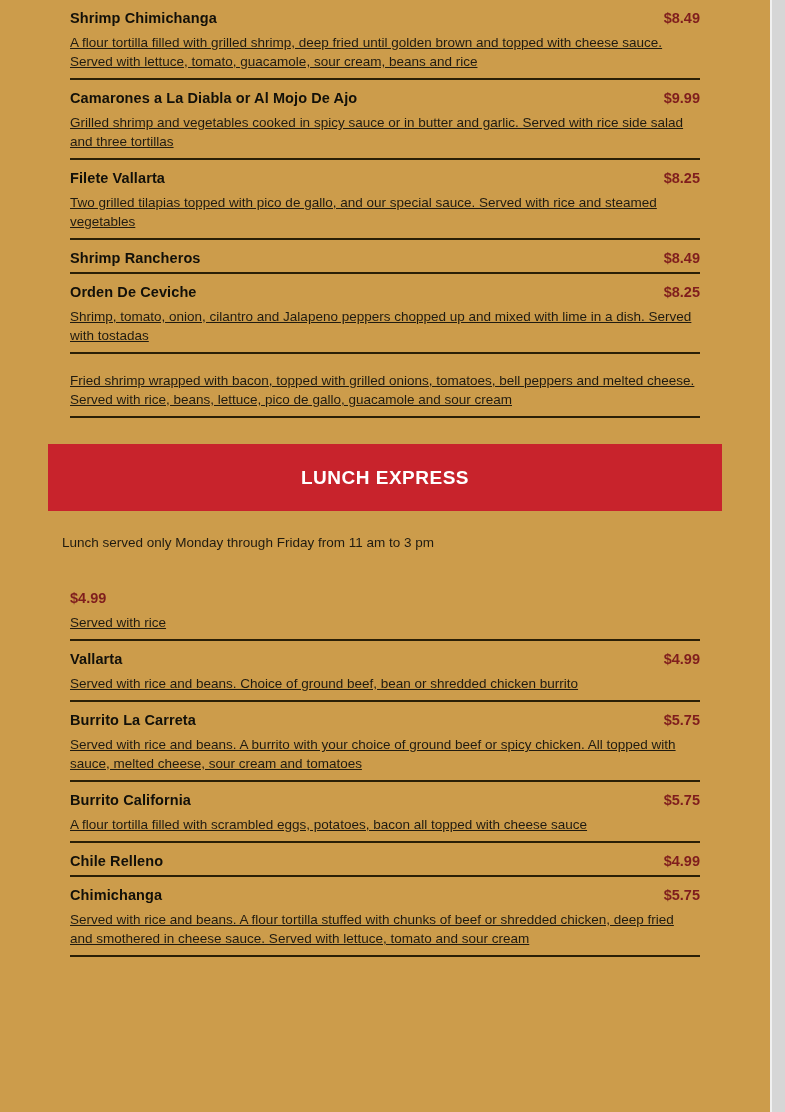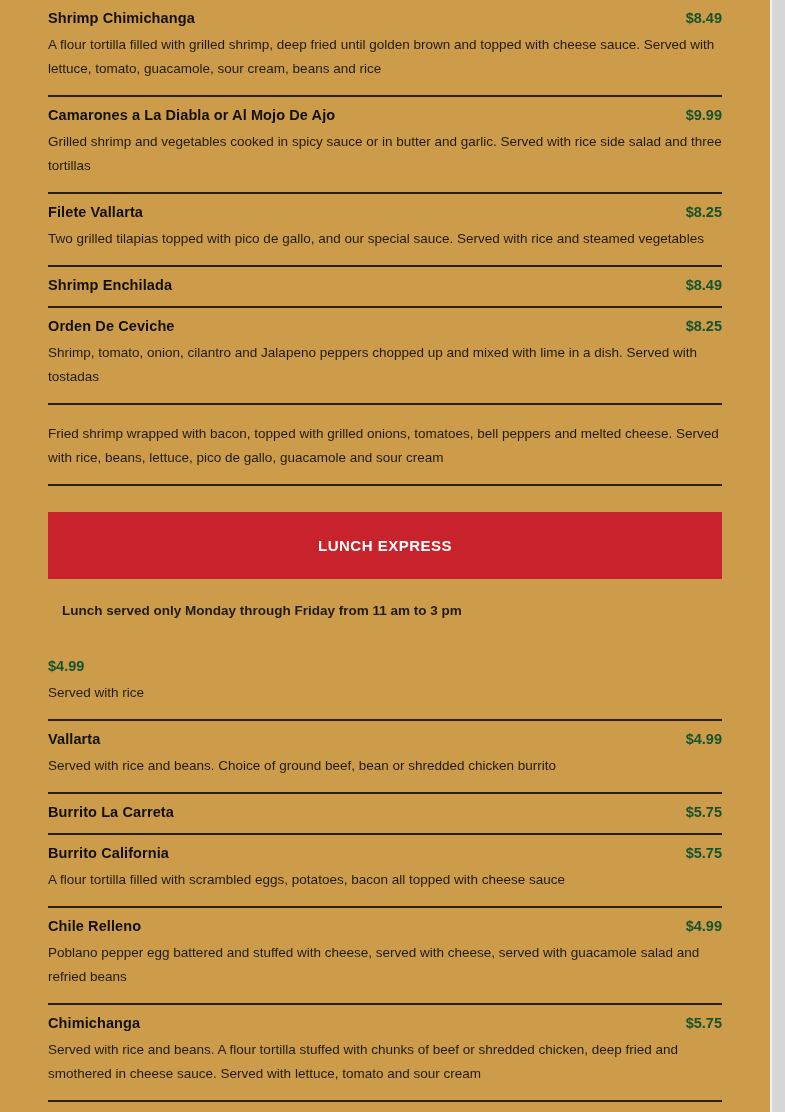--- a/index.html
+++ b/index.html
@@ -14,69 +14,69 @@
     font-family: "Liberation Sans", sans-serif;
     position: relative;
     overflow: hidden;
   }
   .content {
     width: 674px;
     margin-left: 48px;
     padding-top: 0;
   }
   .menu-item {
-    margin: 0 0;
-    padding: 10px 0 13px;
+    margin: 0 22px;
+    padding: 10px 0 6px;
     border-bottom: 2px solid #2a1f06;
   }
   .item-row {
     display: flex;
     justify-content: space-between;
     align-items: baseline;
   }
   .item-name {
     font-size: 14.5px;
     font-weight: 700;
     color: #121009;
     margin: 0;
     letter-spacing: 0.1px;
   }
   .item-price {
     font-size: 14.5px;
     font-weight: 700;
-    color: #14532d;
+    color: #7f1d1d;
     white-space: nowrap;
   }
   .item-desc {
     margin: 7px 0 1px;
     font-size: 13.5px;
-    line-height: 24px;
+    line-height: 19px;
     color: #201b10;
+    text-decoration: underline;
   }
   .banner {
     margin-top: 26px;
     height: 67px;
     background: #C8232C;
     display: flex;
     align-items: center;
     justify-content: center;
   }
   .banner-title {
     color: #ffffff;
-    font-size: 15px;
+    font-size: 19px;
     font-weight: 700;
     letter-spacing: 0.5px;
     margin: 0;
   }
   .note {
     margin: 22px 14px 0;
     font-size: 13.5px;
     line-height: 19px;
     color: #201b10;
-    font-weight: bold;
   }
   .lunch-items {
     margin-top: 28px;
   }
   .scrollbar-track {
     position: absolute;
     top: 0;
     right: 0;
     width: 15px;
     height: 100%;
@@ -110,21 +110,21 @@
     <article class="menu-item">
       <header class="item-row">
         <h3 class="item-name">Filete Vallarta</h3>
         <span class="item-price">$8.25</span>
       </header>
       <p class="item-desc">Two grilled tilapias topped with pico de gallo, and our special sauce. Served with rice and steamed vegetables</p>
     </article>
 
     <article class="menu-item">
       <header class="item-row">
-        <h3 class="item-name">Shrimp Enchilada</h3>
+        <h3 class="item-name">Shrimp Rancheros</h3>
         <span class="item-price">$8.49</span>
       </header>
     </article>
 
     <article class="menu-item">
       <header class="item-row">
         <h3 class="item-name">Orden De Ceviche</h3>
         <span class="item-price">$8.25</span>
       </header>
       <p class="item-desc">Shrimp, tomato, onion, cilantro and Jalapeno peppers chopped up and mixed with lime in a dish. Served with tostadas</p>
@@ -157,36 +157,36 @@
         <span class="item-price">$4.99</span>
       </header>
       <p class="item-desc">Served with rice and beans. Choice of ground beef, bean or shredded chicken burrito</p>
     </article>
 
     <article class="menu-item">
       <header class="item-row">
         <h3 class="item-name">Burrito La Carreta</h3>
         <span class="item-price">$5.75</span>
       </header>
+      <p class="item-desc">Served with rice and beans. A burrito with your choice of ground beef or spicy chicken. All topped with sauce, melted cheese, sour cream and tomatoes</p>
     </article>
 
     <article class="menu-item">
       <header class="item-row">
         <h3 class="item-name">Burrito California</h3>
         <span class="item-price">$5.75</span>
       </header>
       <p class="item-desc">A flour tortilla filled with scrambled eggs, potatoes, bacon all topped with cheese sauce</p>
     </article>
 
     <article class="menu-item">
       <header class="item-row">
         <h3 class="item-name">Chile Relleno</h3>
         <span class="item-price">$4.99</span>
       </header>
-      <p class="item-desc">Poblano pepper egg battered and stuffed with cheese, served with cheese, served with guacamole salad and refried beans</p>
     </article>
 
     <article class="menu-item">
       <header class="item-row">
         <h3 class="item-name">Chimichanga</h3>
         <span class="item-price">$5.75</span>
       </header>
       <p class="item-desc">Served with rice and beans. A flour tortilla stuffed with chunks of beef or shredded chicken, deep fried and smothered in cheese sauce. Served with lettuce, tomato and sour cream</p>
     </article>
 

